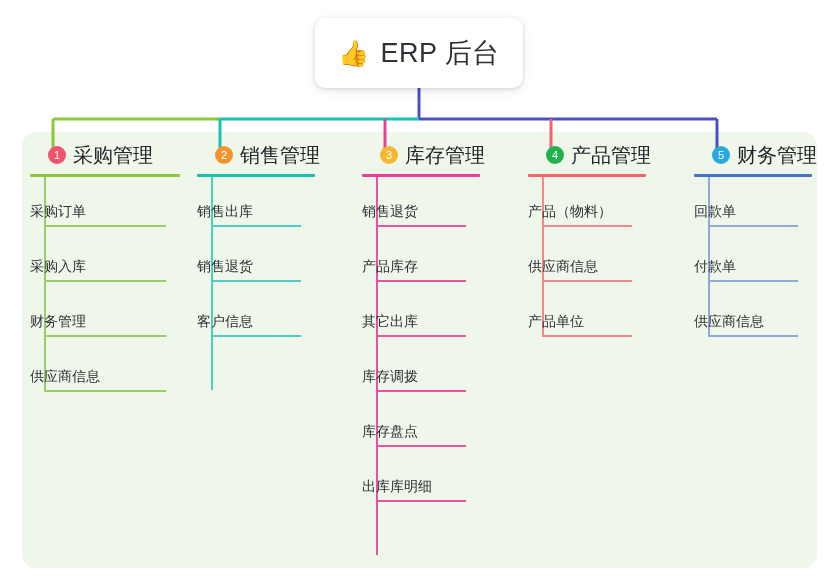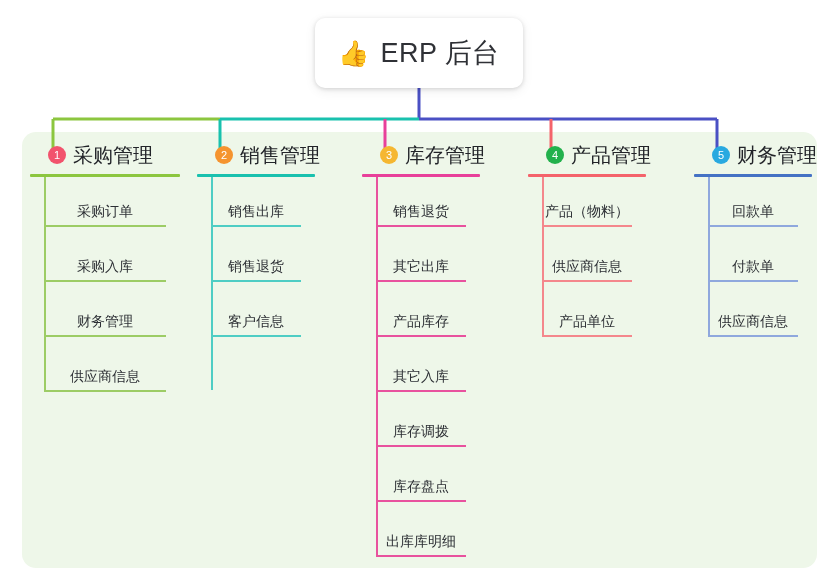--- a/index.html
+++ b/index.html
@@ -48,21 +48,21 @@
     flex:0 0 18px;font-family:"Liberation Sans",sans-serif;
   }
   .col-title{font-size:20px;color:#222429;white-space:nowrap;}
   .head-rule{height:3px;border-radius:1px;margin-top:6px;}
 
   .items{position:relative;margin-top:0;}
   .spine{position:absolute;left:14px;top:0;width:2px;}
   .item{position:relative;height:55px;}
   .item .item-label{
     position:absolute;left:0;right:0;bottom:11px;
-    text-align:center;font-size:14px;color:#2c2f34;white-space:nowrap;
+    font-size:14px;color:#2c2f34;white-space:nowrap;
   }
   .item .item-rule{
     position:absolute;left:14px;bottom:5px;height:2px;
   }
 </style>
 </head>
 <body>
 
 <div id="stage">
 
@@ -142,29 +142,25 @@
           <span class="col-title">库存管理</span>
         </div>
         <div class="head-rule" style="background: rgb(232, 64, 154);"></div>
         <div class="items">
           <div class="spine" style="background: rgb(232, 82, 158); height: 378px;"></div>
           <div class="item">
             <div class="item-label">销售退货</div>
             <div class="item-rule" style="background: rgb(232, 82, 158); width: 90px;"></div>
           </div>
           <div class="item">
+            <div class="item-label">产品库存</div>
+            <div class="item-rule" style="background: rgb(232, 82, 158); width: 90px;"></div>
+          </div>
+          <div class="item">
             <div class="item-label">其它出库</div>
-            <div class="item-rule" style="background: rgb(232, 82, 158); width: 90px;"></div>
-          </div>
-          <div class="item">
-            <div class="item-label">产品库存</div>
-            <div class="item-rule" style="background: rgb(232, 82, 158); width: 90px;"></div>
-          </div>
-          <div class="item">
-            <div class="item-label">其它入库</div>
             <div class="item-rule" style="background: rgb(232, 82, 158); width: 90px;"></div>
           </div>
           <div class="item">
             <div class="item-label">库存调拨</div>
             <div class="item-rule" style="background: rgb(232, 82, 158); width: 90px;"></div>
           </div>
           <div class="item">
             <div class="item-label">库存盘点</div>
             <div class="item-rule" style="background: rgb(232, 82, 158); width: 90px;"></div>
           </div>

